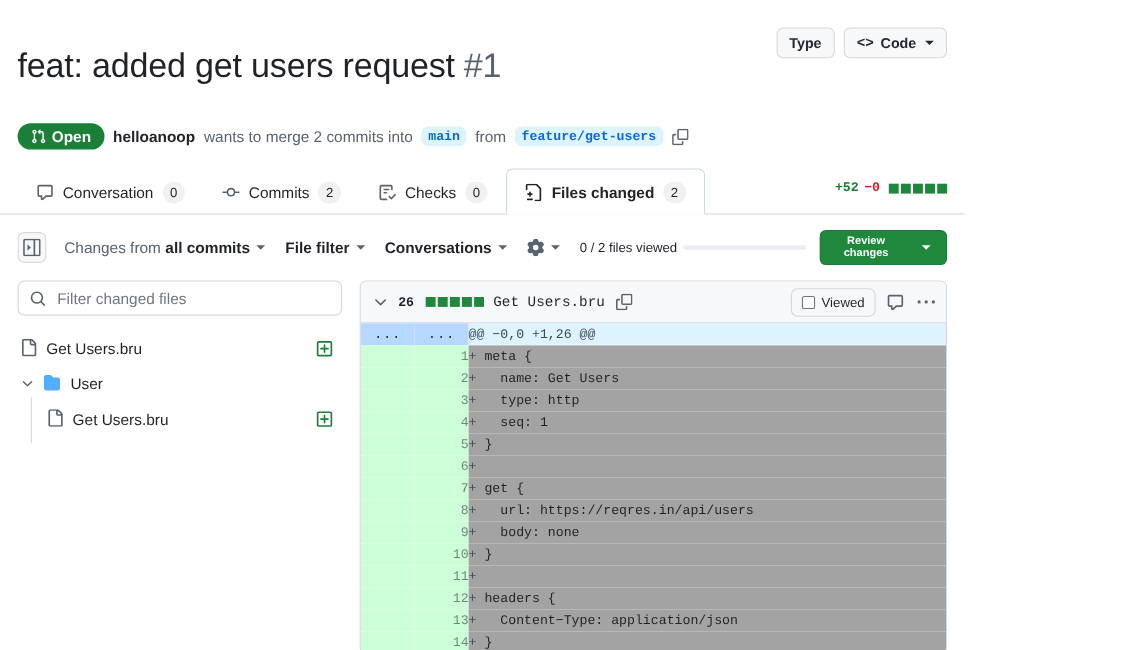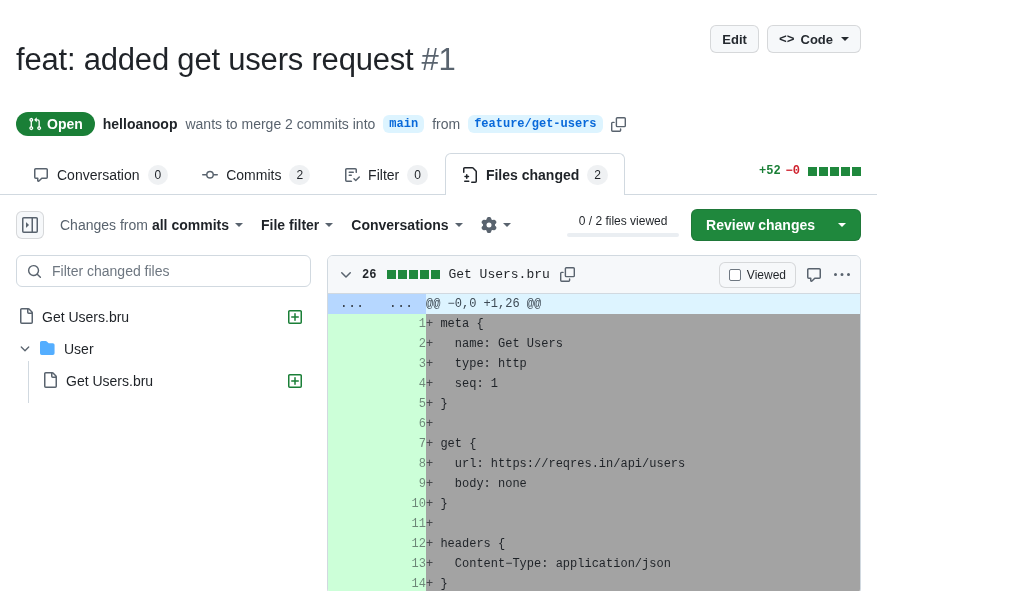--- a/index.html
+++ b/index.html
@@ -125,29 +125,29 @@
     margin-right: 18px; cursor: pointer; white-space: nowrap;
     color: #59636e; font-size: 14px;
   }
   .tb-item b { color: #1f2328; font-weight: 600; }
   .tb-caret {
     width: 0; height: 0;
     border-left: 4px solid transparent; border-right: 4px solid transparent;
     border-top: 4px solid #59636e; margin-left: 2px;
   }
   .toolbar-right { margin-left: auto; display: flex; align-items: center; gap: 12px; }
-  .viewed-wrap { display: flex; flex-direction: column; align-items: center; gap: 5px; }
+  .viewed-wrap { display: flex; flex-direction: row; align-items: center; gap: 5px; }
   .viewed-text { font-size: 12px; color: #1f2328; white-space: nowrap; }
   .viewed-bar { width: 112px; height: 4px; background: #eaeef2; border-radius: 3px; }
   .review-btn {
     display: inline-flex; align-items: center; gap: 23px;
     height: 32px; padding: 0 14px;
     background: #1f883d; color: #ffffff;
     border: 1px solid rgba(31,35,40,0.15); border-radius: 6px;
-    font-size: 14px; font-weight: 600; cursor: pointer;
+    font-size: 10px; font-weight: 600; cursor: pointer;
   }
   .review-btn .caret {
     width: 0; height: 0;
     border-left: 4px solid transparent; border-right: 4px solid transparent;
     border-top: 4px solid #ffffff;
   }
 
   
   .body { display: flex; padding: 14px 16px 0 16px; gap: 16px; }
 
@@ -235,21 +235,21 @@
 <body>
 
 <div class="page">
 
   <div class="title-row">
     <h1 class="pr-title">
       <span>feat: added get users request</span><span class="pr-number">#1</span>
     </h1>
     <div class="title-actions">
       <button class="btn">
-        <span>Edit</span>
+        <span>Type</span>
       </button>
       <button class="btn">
         <span class="code-icon">&lt;&gt;</span>
         <span>Code</span>
         <span class="caret"></span>
       </button>
     </div>
   </div>
 
   <div class="subtitle-row">
@@ -297,21 +297,21 @@
       </div>
 
       <div class="tab">
         <span class="tab-icon">
           <svg width="16" height="16" viewBox="0 0 16 16" fill="currentColor">
             <path d="M2.75 1h8.5c.966 0 1.75.784 1.75 1.75v3.198a4.5 4.5 0 0 0-1.5-.138V2.75a.25.25 0 0 0-.25-.25h-8.5a.25.25 0 0 0-.25.25v10.5c0 .138.112.25.25.25h4.81a4.5 4.5 0 0 0 .79 1.5H2.75A1.75 1.75 0 0 1 1 13.25V2.75C1 1.784 1.784 1 2.75 1Z"></path>
             <path d="M4.5 5.25A.75.75 0 0 1 5.25 4.5h4a.75.75 0 0 1 0 1.5h-4a.75.75 0 0 1-.75-.75Zm0 3A.75.75 0 0 1 5.25 7.5h2a.75.75 0 0 1 0 1.5h-2a.75.75 0 0 1-.75-.75Z"></path>
             <path d="M15.78 10.53a.75.75 0 0 0-1.06-1.06l-2.97 2.97-1.22-1.22a.75.75 0 1 0-1.06 1.06l1.75 1.75a.75.75 0 0 0 1.06 0Z"></path>
           </svg>
         </span>
-        <span class="tab-label">Filter</span>
+        <span class="tab-label">Checks</span>
         <span class="counter">0</span>
       </div>
 
       <div class="tab active">
         <span class="tab-icon">
           <svg width="16" height="16" viewBox="0 0 16 16" fill="currentColor">
             <path d="M13.25 16h-3.5a.75.75 0 0 1 0-1.5h3.5a.25.25 0 0 0 .25-.25V4.664a.25.25 0 0 0-.073-.177l-2.914-2.914a.25.25 0 0 0-.177-.073H2.75a.25.25 0 0 0-.25.25v3.5a.75.75 0 0 1-1.5 0v-3.5C1 .784 1.784 0 2.75 0h7.586c.464 0 .909.184 1.237.513l2.914 2.914c.329.328.513.773.513 1.237v9.586A1.75 1.75 0 0 1 13.25 16Z"></path>
             <path d="M4.75 7a.75.75 0 0 1 .75.75v1h1a.75.75 0 0 1 0 1.5h-1v1a.75.75 0 0 1-1.5 0v-1h-1a.75.75 0 0 1 0-1.5h1v-1A.75.75 0 0 1 4.75 7Zm-2 6.5h4a.75.75 0 0 1 0 1.5h-4a.75.75 0 0 1 0-1.5Z"></path>
           </svg>
         </span>

